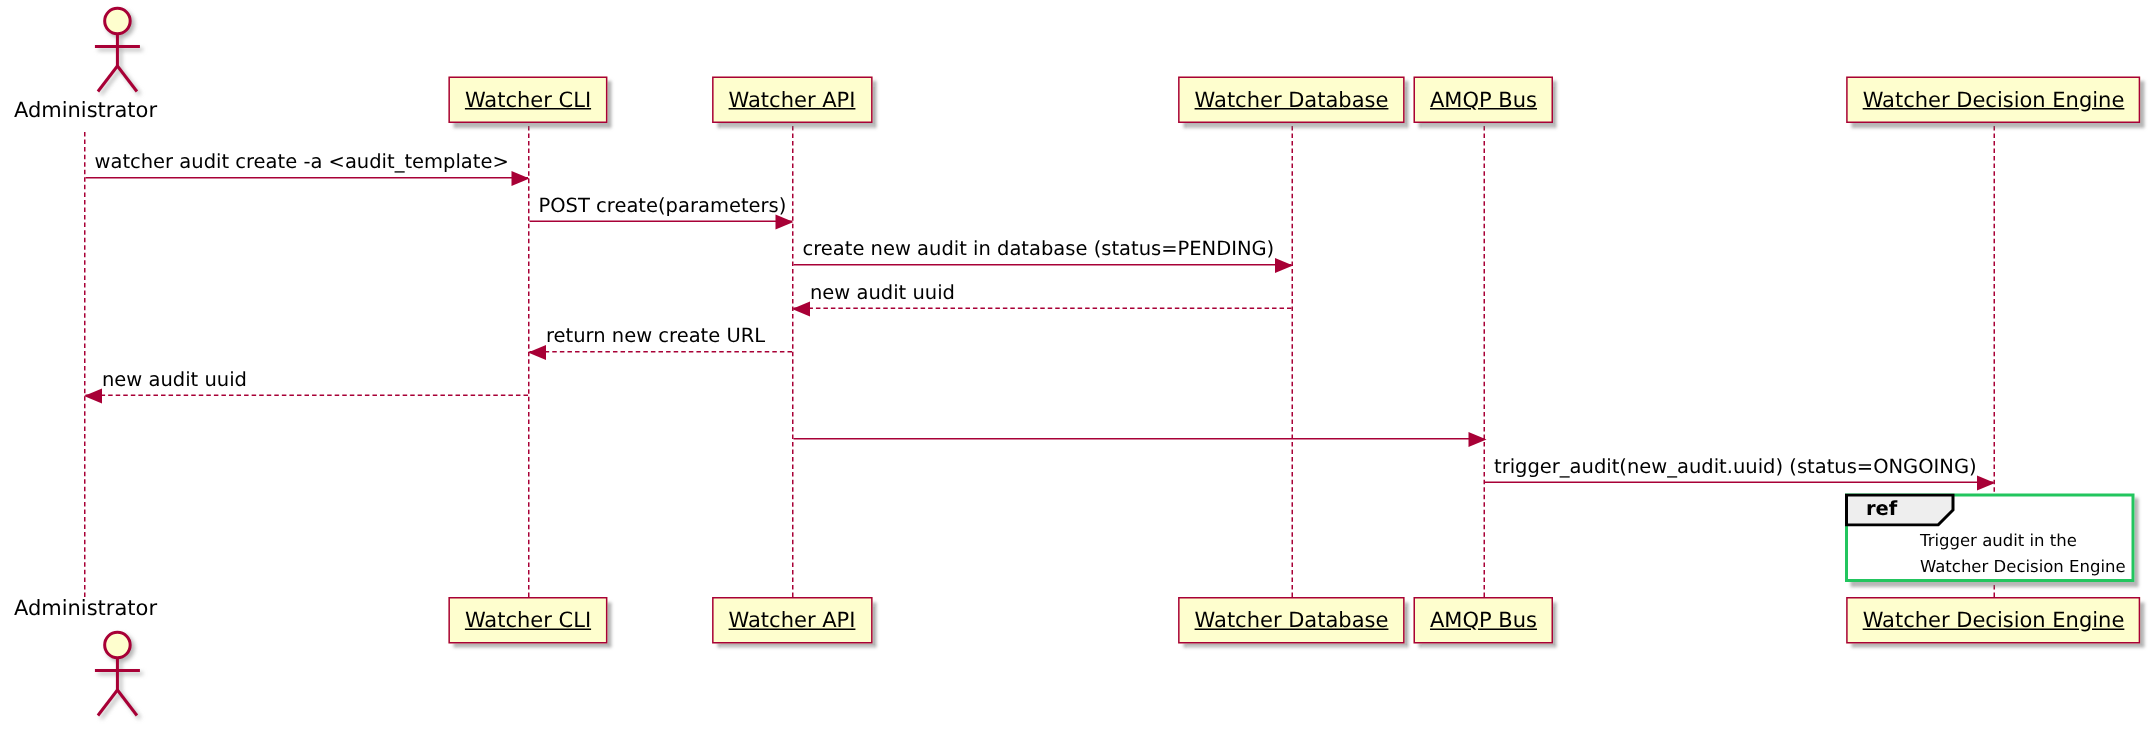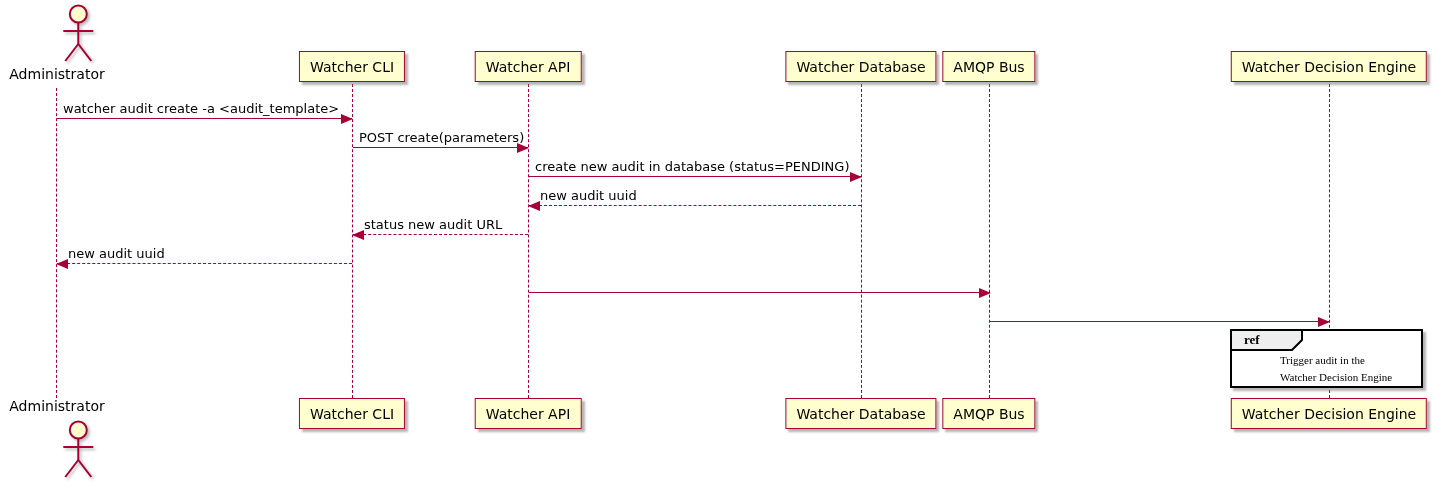--- a/index.html
+++ b/index.html
@@ -26,20 +26,21 @@
   .pbox{
     position:absolute;
     transform:translateX(-50%);
     background:var(--fill);
     border:1.7px solid var(--line);
     padding:6px 10px 5px 10px;
     font-size:14px;
     white-space:nowrap;
     box-shadow:3px 3px 2px rgba(120,120,120,0.55);
     line-height:18px;
+    text-decoration:underline;
   }
   
   .actor{
     position:absolute;
     transform:translateX(-50%);
     display:flex;flex-direction:column;align-items:flex-end;
   }
   .actor svg{filter:drop-shadow(2.5px 2.5px 1.5px rgba(120,120,120,0.55));}
   .actor-label{
     font-size:14px;
@@ -61,23 +62,22 @@
   .msg-label{
     position:absolute;
     font-size:13px;
     white-space:nowrap;
     color:var(--txt);
   }
   
   .refbox{
     position:absolute;
     background:#ffffff;
-    border:2px solid #000000;
+    border:2px solid #22c55e;
     box-shadow:3px 3px 2px rgba(120,120,120,0.55);
-    font-family:Liberation Serif, serif;
   }
   .ref-tab{position:absolute;top:-2px;left:-2px;}
   .ref-tab-label{
     position:absolute;top:1px;left:12px;
     font-size:13px;font-weight:bold;color:#000;
   }
   .ref-body{
     position:absolute;left:20px;top:21px;
     font-size:11px;line-height:17px;
     white-space:nowrap;
@@ -143,34 +143,35 @@
   <div class="msg-label" style="left:535px;top:159px;">create new audit in database (status=PENDING)</div>
   <div class="msg-line" style="left:529px;top:176px;width:332px;">
     <div class="ah r"></div>
   </div>
 
   <div class="msg-label" style="left:540px;top:188px;">new audit uuid</div>
   <div class="msg-line dashed" style="left:529px;top:205px;width:332px;">
     <div class="ah l"></div>
   </div>
 
-  <div class="msg-label" style="left:364px;top:217px;">status new audit URL</div>
+  <div class="msg-label" style="left:364px;top:217px;">return new create URL</div>
   <div class="msg-line dashed" style="left:353px;top:234px;width:175px;">
     <div class="ah l"></div>
   </div>
 
   <div class="msg-label" style="left:68px;top:246px;">new audit uuid</div>
   <div class="msg-line dashed" style="left:57px;top:263px;width:295px;">
     <div class="ah l"></div>
   </div>
 
   <div class="msg-line" style="left:529px;top:292px;width:461px;">
     <div class="ah r"></div>
   </div>
 
+  <div class="msg-label" style="left:996px;top:304px;">trigger_audit(new_audit.uuid) (status=ONGOING)</div>
   <div class="msg-line" style="left:990px;top:321px;width:339px;">
     <div class="ah r"></div>
   </div>
 
   <div class="refbox" style="left:1230px;top:329px;width:189px;height:55px;">
     <svg class="ref-tab" width="74" height="22" viewBox="0 0 74 22">
       <polygon points="1,1 72,1 72,11 62,21 1,21" fill="#EEEEEE" stroke="#000000" stroke-width="2"></polygon>
     </svg>
     <span class="ref-tab-label">ref</span>
     <div class="ref-body">

